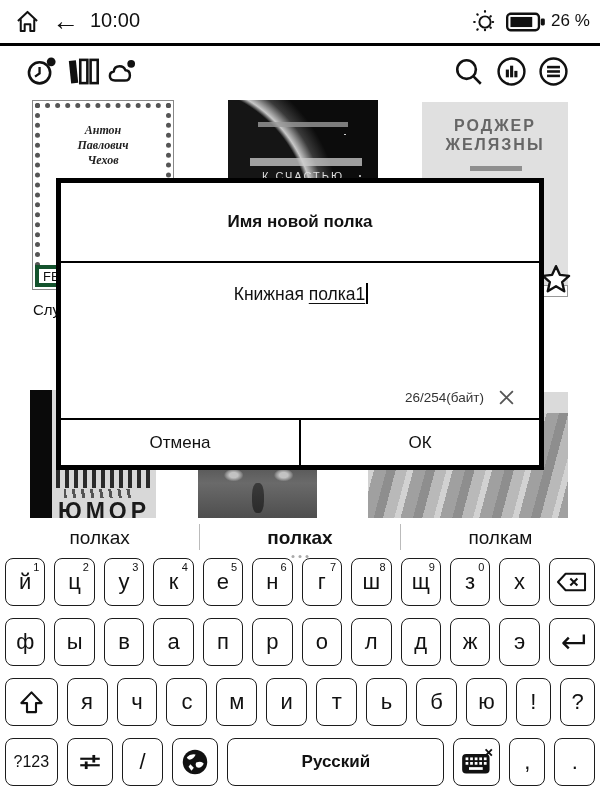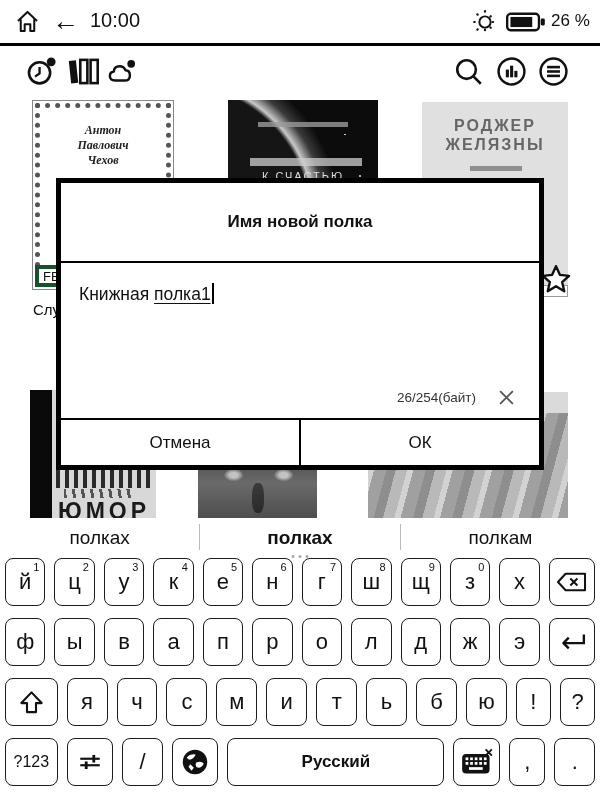--- a/index.html
+++ b/index.html
@@ -75,24 +75,24 @@
     background-image:
       linear-gradient(180deg,#dadada 0 16%, transparent 16%),
       repeating-linear-gradient(105deg,#8e8e8e 0 9px,#b9b9b9 9px 20px,#d2d2d2 20px 26px,#a0a0a0 26px 38px);
   }
   
   .dialog { position:absolute; left:56px; top:178px; width:488px; height:292px;
     background:#fff; border:5px solid #000; z-index:15; display:flex; flex-direction:column; }
   .dlg-title { height:80px; display:flex; align-items:center; justify-content:center;
     font-size:17px; font-weight:700; color:#111; border-bottom:2px solid #000; }
   .dlg-body { flex:1; padding:20px 16px 8px 18px; display:flex; flex-direction:column; }
-  .dlg-input-line { font-size:17.5px; color:#111; }
+  .dlg-input-line { font-size:17.5px; color:#111;text-align:center; }
   .dlg-compose { text-decoration:underline; text-underline-offset:3px; }
   .cursor { display:inline-block; width:2px; height:21px; background:#000; vertical-align:-4px; margin-left:1px; }
-  .dlg-counter-row { margin-top:auto; display:flex; align-items:center; justify-content:flex-end; padding-bottom:4px;gap:8px; }
+  .dlg-counter-row { margin-top:auto; display:flex; align-items:center; justify-content:flex-end; padding-bottom:4px; }
   .dlg-counter { font-size:13.5px; color:#333; }
   .dlg-clear { width:17px; height:17px; margin-left:14px; margin-right:8px; }
   .dlg-buttons { height:47px; border-top:2px solid #000; display:flex; }
   .dlg-btn { flex:1; display:flex; align-items:center; justify-content:center;
     font-size:17px; color:#111; background:#fff; }
   .dlg-btn.ok { border-left:2px solid #000; }
   
   .kb-panel { position:absolute; left:0; top:518px; width:600px; height:282px; background:#fff; z-index:20; }
   .sugg-bar { position:relative; height:38px; display:flex; align-items:center; }
   .sugg { flex:1; text-align:center; font-size:19px; color:#111; position:relative; padding-top:2px; }

